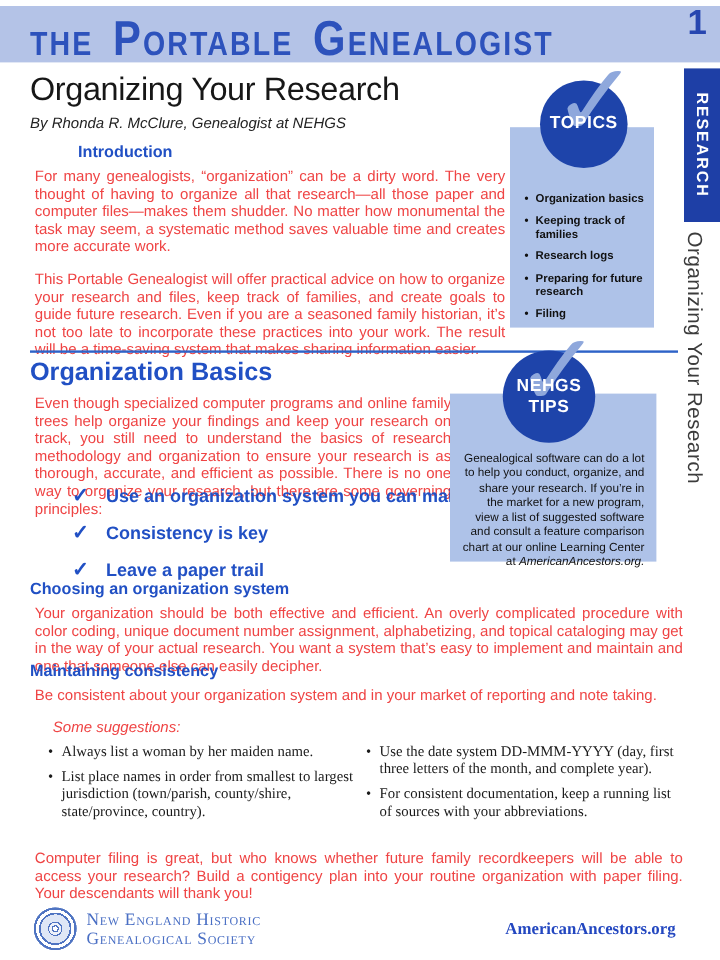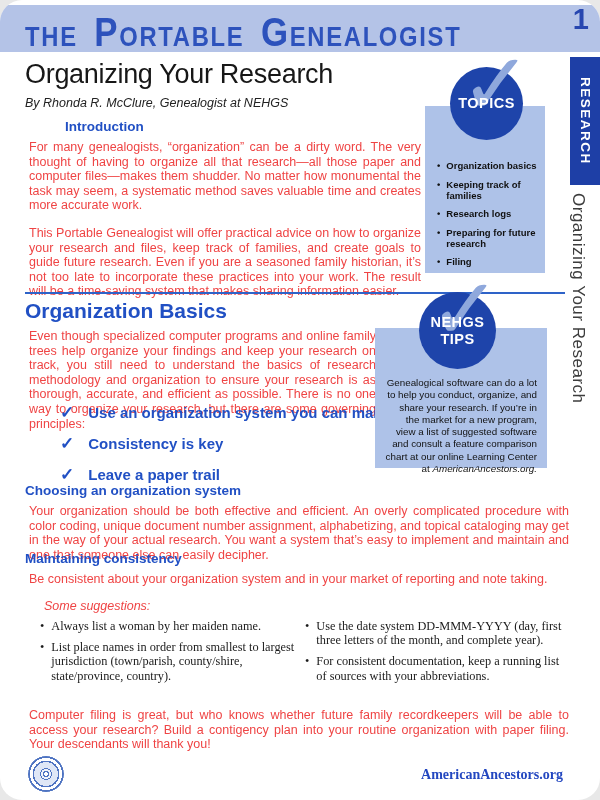--- a/index.html
+++ b/index.html
@@ -1,17 +1,17 @@
 <!DOCTYPE html>
 <html><head>
 <meta charset="utf-8">
 <style>
   html,body{margin:0;padding:0;background:#e8e8e8;}
   .page{position:relative;width:600px;height:800px;background:#ffffff;overflow:hidden;
-        font-family:"Liberation Sans",sans-serif;border-radius:22px;}
+        font-family:"Liberation Sans",sans-serif;}
 
   
   .band{position:absolute;left:0;top:5px;width:600px;height:47px;background:#b4c3e7;}
   .masthead{position:absolute;left:25px;top:4px;white-space:nowrap;color:#2d52bc;
             font-weight:bold;transform:scaleX(.85);transform-origin:0 50%;}
   .mast-word{display:inline-block;font-size:28px;letter-spacing:2px;text-transform:uppercase;
              margin-right:15px;vertical-align:baseline;}
   .mast-word::first-letter{font-size:41px;}
   .mast-the{display:inline-block;font-size:28px;letter-spacing:2px;text-transform:uppercase;margin-right:15px;}
   .page-number{position:absolute;right:11px;top:3px;font-size:29px;font-weight:bold;color:#2746b0;}
@@ -194,15 +194,19 @@
     </div>
     <div class="sugg-item">
       <span class="dot">•</span>
       <span>For consistent documentation, keep a running list of sources with your abbreviations.</span>
     </div>
   </div>
 
   <p class="serif p-wide" style="top:704px;">Computer filing is great, but who knows whether future family recordkeepers will be able to access your research? Build a contigency plan into your routine organization with paper filing. Your descendants will thank you!</p>
 
   <div class="seal"></div>
+  <div class="org-name">
+    <div>New England Historic</div>
+    <div>Genealogical Society</div>
+  </div>
   <div class="site-link">AmericanAncestors.org</div>
 
 </div>
 
 </body></html>

